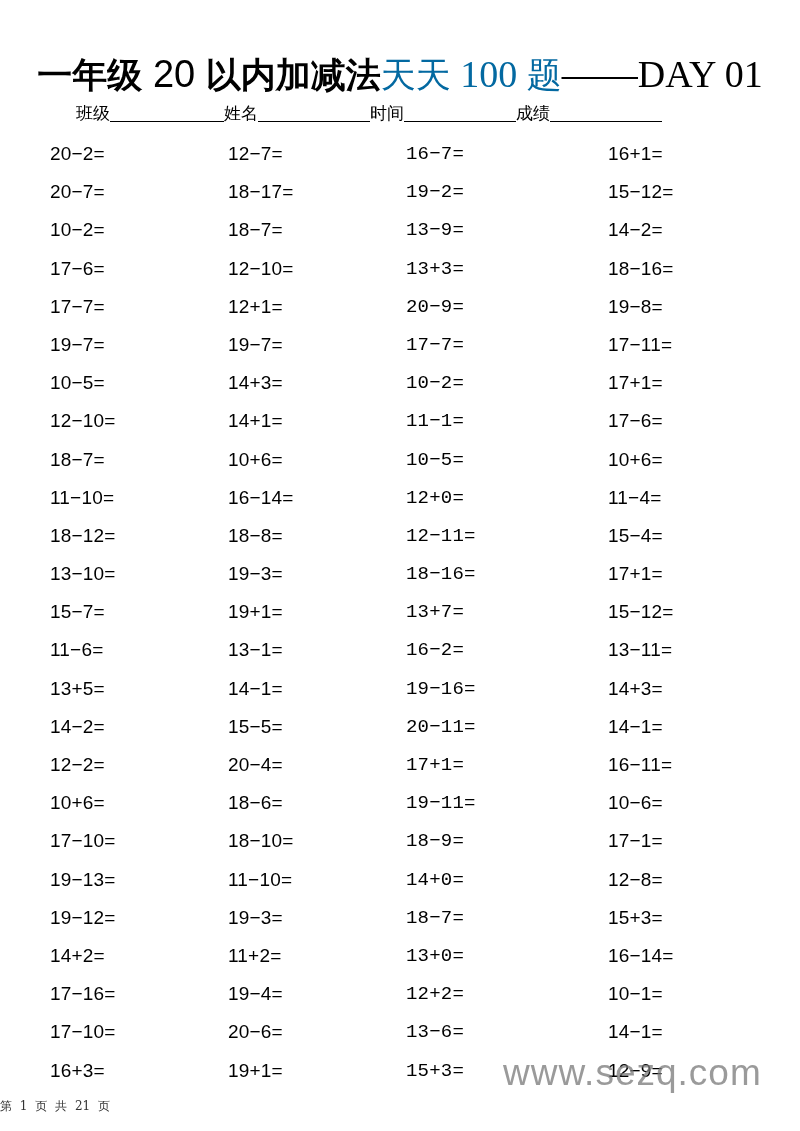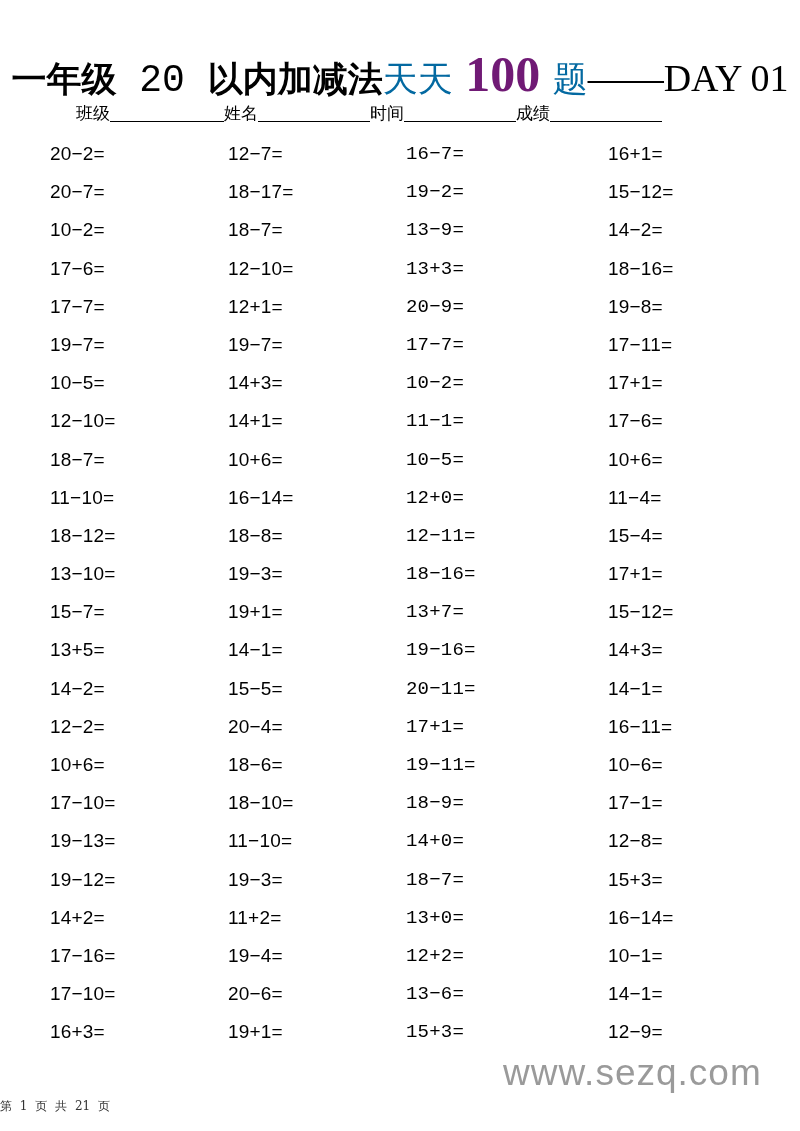--- a/index.html
+++ b/index.html
@@ -21,23 +21,23 @@
     top: 52px;
     width: 800px;
     text-align: center;
     font-family: "DejaVu Serif", serif;
     font-size: 35px;
     line-height: 44px;
     white-space: nowrap;
     letter-spacing: 0px;
   }
   .title .black { color: #000; font-weight: bold; }
-  .title .num { color: #000; font-weight: normal; font-family: Liberation Mono, monospace; font-size: 38px; }
+  .title .num { color: #000; font-weight: normal; font-family: Liberation Sans, sans-serif; font-size: 38px; }
   .title .red { color: #0369a1; font-weight: normal; }
-  .title .rednum { color: #701a75; font-weight: bold; font-family: "Liberation Serif", serif; font-size: 50px; }
+  .title .rednum { color: #0369a1; font-weight: normal; font-family: "Liberation Serif", serif; font-size: 38px; }
   .title .dash { color: #000; font-family: "Liberation Serif", serif; font-weight: normal; font-size: 38px; }
 
   .infobar {
     position: absolute;
     top: 100px;
     left: 76px;
     height: 24px;
     display: flex;
     align-items: flex-end;
     font-size: 17px;
@@ -203,20 +203,26 @@
       <span class="cell c2">18−16=</span>
       <span class="cell c3">17+1=</span>
     </div>
     <div class="row">
       <span class="cell c0">15−7=</span>
       <span class="cell c1">19+1=</span>
       <span class="cell c2">13+7=</span>
       <span class="cell c3">15−12=</span>
     </div>
     <div class="row">
+      <span class="cell c0">11−6=</span>
+      <span class="cell c1">13−1=</span>
+      <span class="cell c2">16−2=</span>
+      <span class="cell c3">13−11=</span>
+    </div>
+    <div class="row">
       <span class="cell c0">13+5=</span>
       <span class="cell c1">14−1=</span>
       <span class="cell c2">19−16=</span>
       <span class="cell c3">14+3=</span>
     </div>
     <div class="row">
       <span class="cell c0">14−2=</span>
       <span class="cell c1">15−5=</span>
       <span class="cell c2">20−11=</span>
       <span class="cell c3">14−1=</span>

